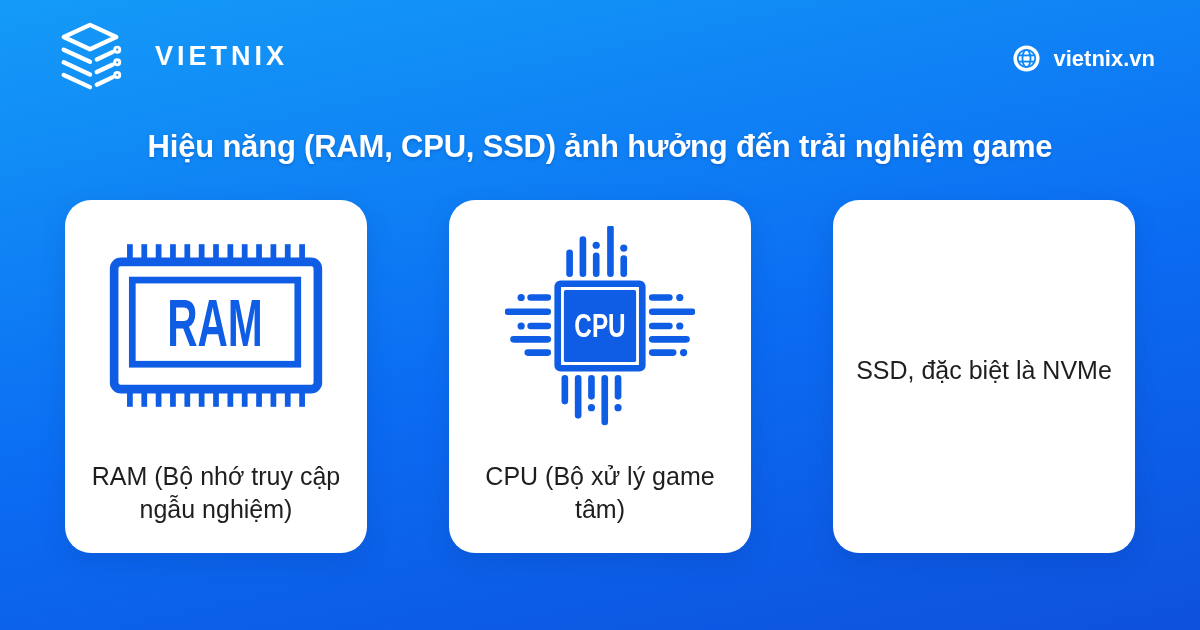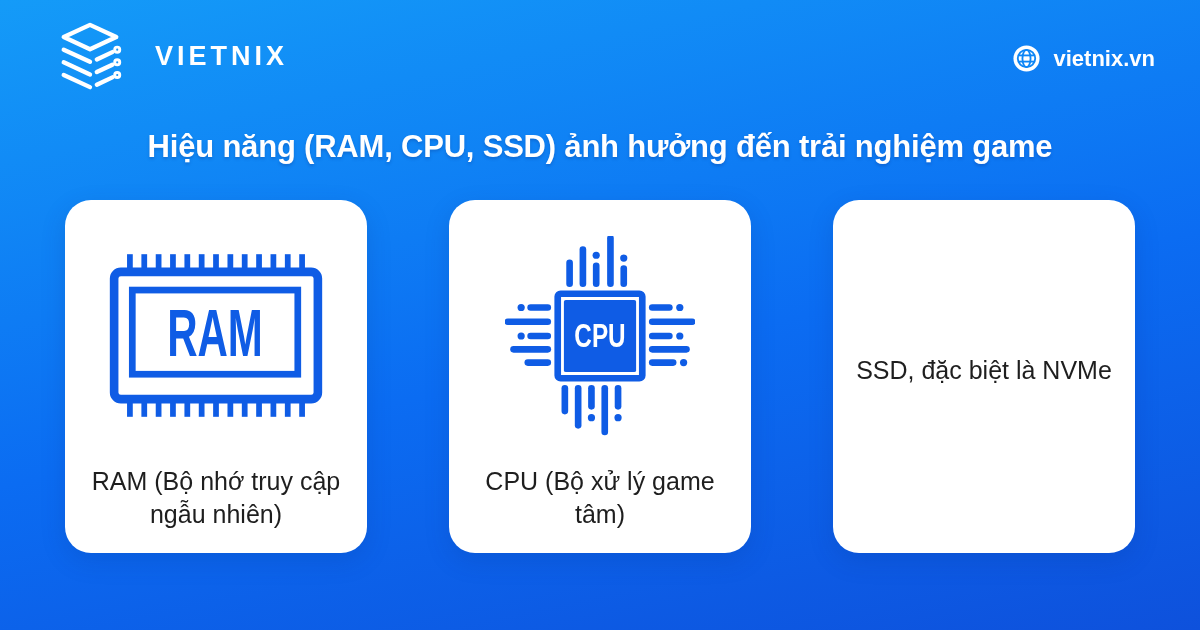--- a/index.html
+++ b/index.html
@@ -46,21 +46,21 @@
   .card{
     width:302px;height:353px;
     background:var(--card-background);
     border-radius:26px;
     box-shadow:0 8px 24px rgba(8,48,140,0.18);
     display:flex;flex-direction:column;
   }
   .icon-wrap{
     height:245px;flex:none;
     display:flex;align-items:center;justify-content:center;
-    padding-top:6px;color:var(--icon-blue);margin-top:10px;
+    padding-top:6px;color:var(--icon-blue);
   }
   .caption{
     flex:1;display:flex;align-items:center;justify-content:center;
     text-align:center;padding:0 8px 12px 8px;
     font-size:25px;line-height:33px;color:var(--caption-text);
   }
   svg{display:block;}
   svg text{font-family:"Liberation Sans", sans-serif;font-weight:bold;}
 </style>
 </head>
@@ -132,21 +132,21 @@
             <rect x="157" y="154" width="6" height="16"></rect>
             <rect x="172" y="154" width="6" height="16"></rect>
             <rect x="187" y="154" width="6" height="16"></rect>
             <rect x="202" y="154" width="6" height="16"></rect>
         </g>
         <rect x="8.5" y="18.5" width="213" height="133" rx="7" fill="none" stroke="currentColor" stroke-width="9"></rect>
         <rect x="27.5" y="37.5" width="173" height="88" fill="none" stroke="currentColor" stroke-width="7"></rect>
         <text x="114" y="106" font-size="69" text-anchor="middle" textLength="100" lengthAdjust="spacingAndGlyphs" fill="currentColor">RAM</text>
       </svg>
     </div>
-    <div class="caption">RAM (Bộ nhớ truy cập ngẫu nhiên)</div>
+    <div class="caption">RAM (Bộ nhớ truy cập ngẫu nghiệm)</div>
   </div>
 
   <div class="card">
     <div class="icon-wrap">
       <svg width="190" height="200" viewBox="0 0 200 210">
         <g stroke="currentColor" stroke-width="7" stroke-linecap="round" fill="currentColor">
 
           <line x1="68" y1="28" x2="68" y2="50"></line>
             <line x1="82" y1="14" x2="82" y2="50"></line>
           <circle cx="96" cy="20" r="3.8" stroke="none"></circle>

